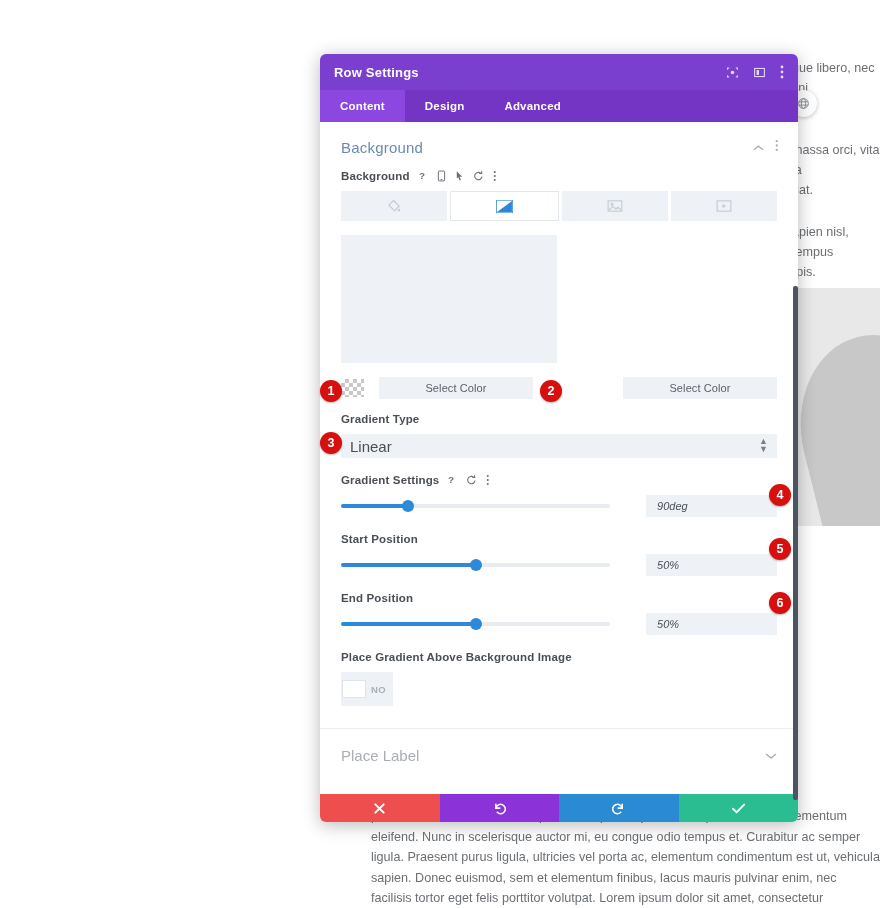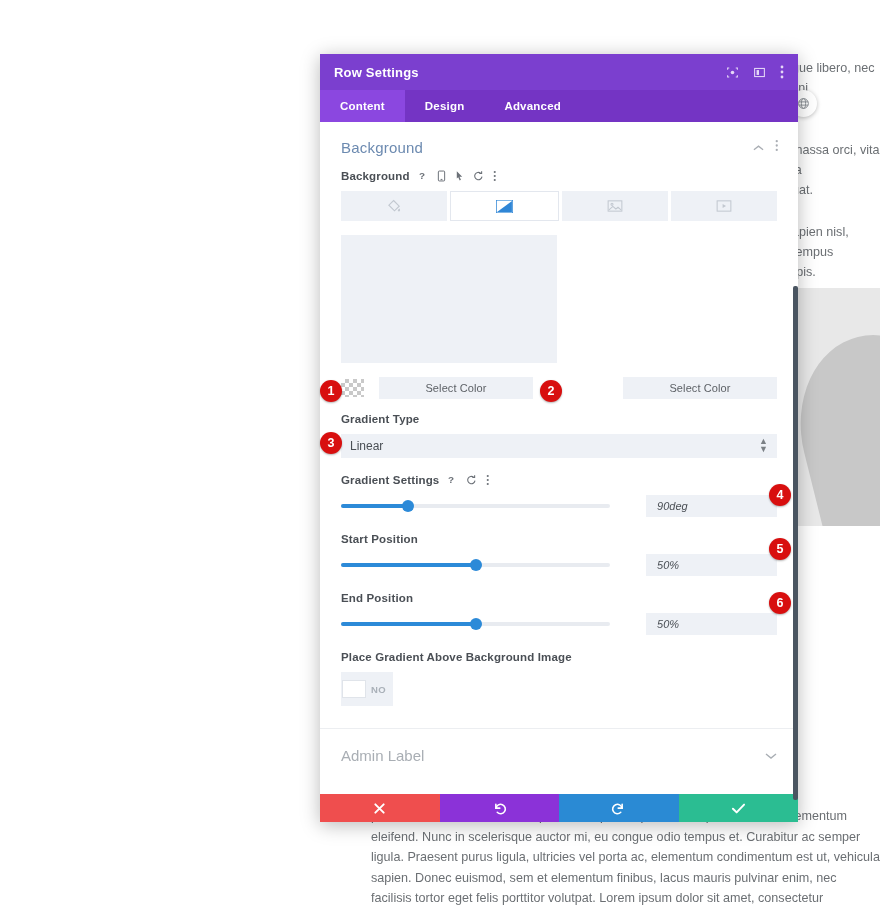--- a/index.html
+++ b/index.html
@@ -42,20 +42,21 @@
     position: absolute; left: 371px; top: 806px; width: 509px;
     font-size: 12.6px; line-height: 20.5px; color: #6b6f73;
   }
 
   
   .modal {
     position: absolute; left: 320px; top: 54px;
     width: 478px; height: 768px;
     background: #fff; box-shadow: 0 3px 18px rgba(0,0,0,.28);
     overflow: hidden;
+    border-radius: 6px;
   }
   .modal-header {
     height: 36px; background: #7b3fcf;
     display: flex; align-items: center; padding: 0 14px;
   }
   .modal-title { color: #fff; font-size: 13px; font-weight: bold; letter-spacing: .2px; }
   .header-icons { margin-left: auto; display: flex; align-items: center; gap: 14px; }
   .hicon { color: #e5d7f7; display: flex; align-items: center; }
 
   .modal-tabs { height: 32px; background: #7434c4; display: flex; }
@@ -113,21 +114,21 @@
     display: flex; align-items: center; justify-content: center;
     font-size: 11px; color: #5d6166; letter-spacing: .1px;
   }
   .sc-left  { width: 157px; margin-left: 7px; }
   .sc-right { width: 157px; margin-left: 82px; }
 
   
   .select-wrap { margin: 9px 21px 0 21px; position: relative; }
   .select-box {
     height: 24px; background: #eef1f6; display: flex; align-items: center;
-    padding: 0 9px; font-size: 12px; color: #4a4f55;
+    padding: 0 9px; font-size: 15px; color: #4a4f55;
   }
   .select-arrows {
     position: absolute; right: 9px; top: 3px; color: #7b8085;
     font-size: 9px; line-height: 8px; text-align: center;
   }
 
   
   .slider-block { padding: 16px 21px 0 21px; }
   .slider-line { display: flex; align-items: center; margin-top: 9px; }
   .track { position: relative; width: 276px; height: 4px; background: #e8ebf0; border-radius: 2px; }
@@ -406,21 +407,21 @@
         </div>
         <div class="toggle">
           <div class="handle"></div>
           <div class="tlabel">NO</div>
         </div>
       </div>
 
       <div class="divider"></div>
 
       <div class="admin-row">
-        <div class="admin-title">Admin Label</div>
+        <div class="admin-title">Place Label</div>
         <span class="chev">
           <svg width="12" height="8" viewBox="0 0 12 8" fill="none" stroke="#a9aeb4" stroke-width="1.4">
               <path d="M1 2l5 4 5-4"></path>
             </svg>
         </span>
       </div>
 
       <div class="divider" style="margin-top:0"></div>
 
     </div>

